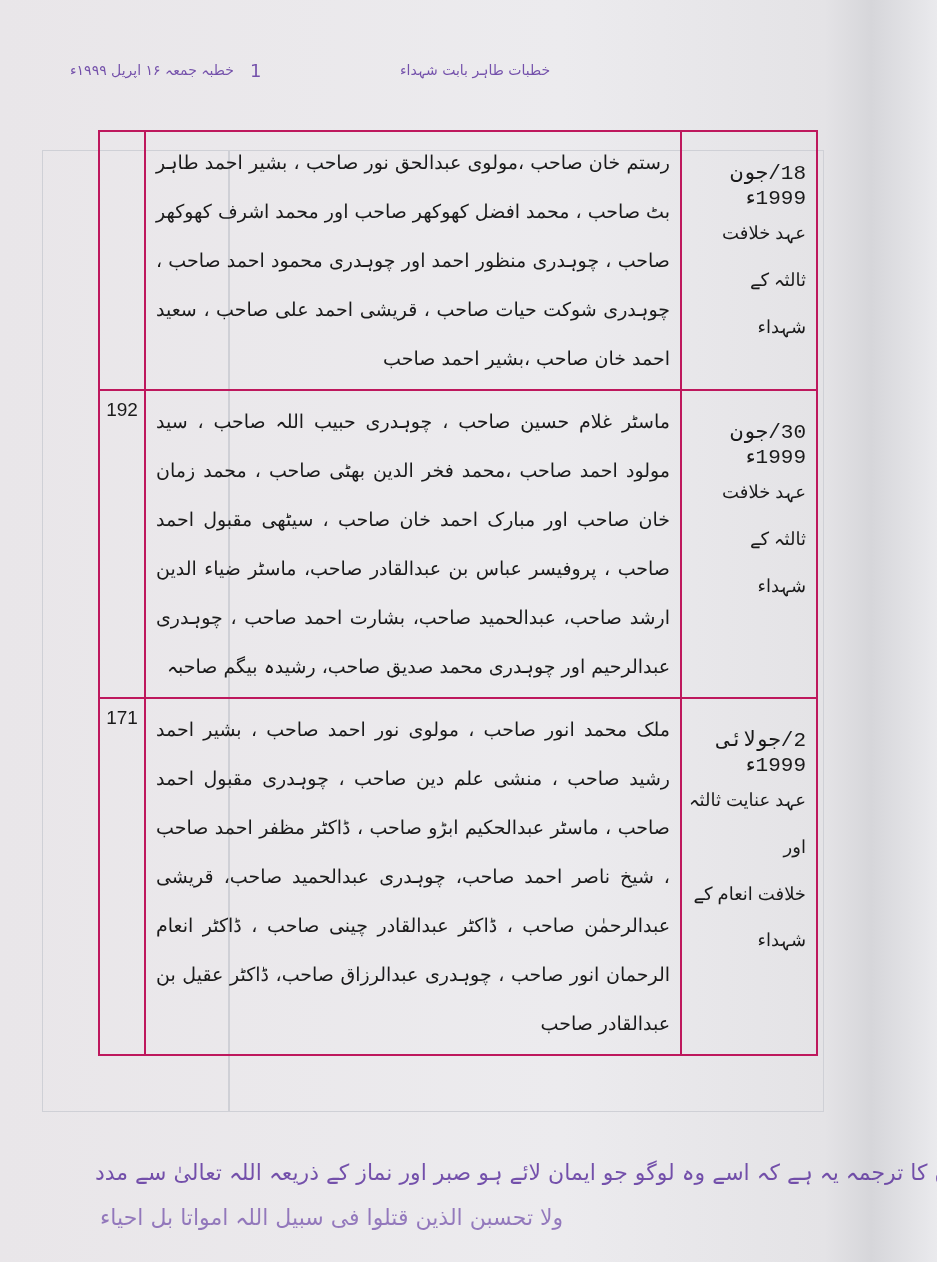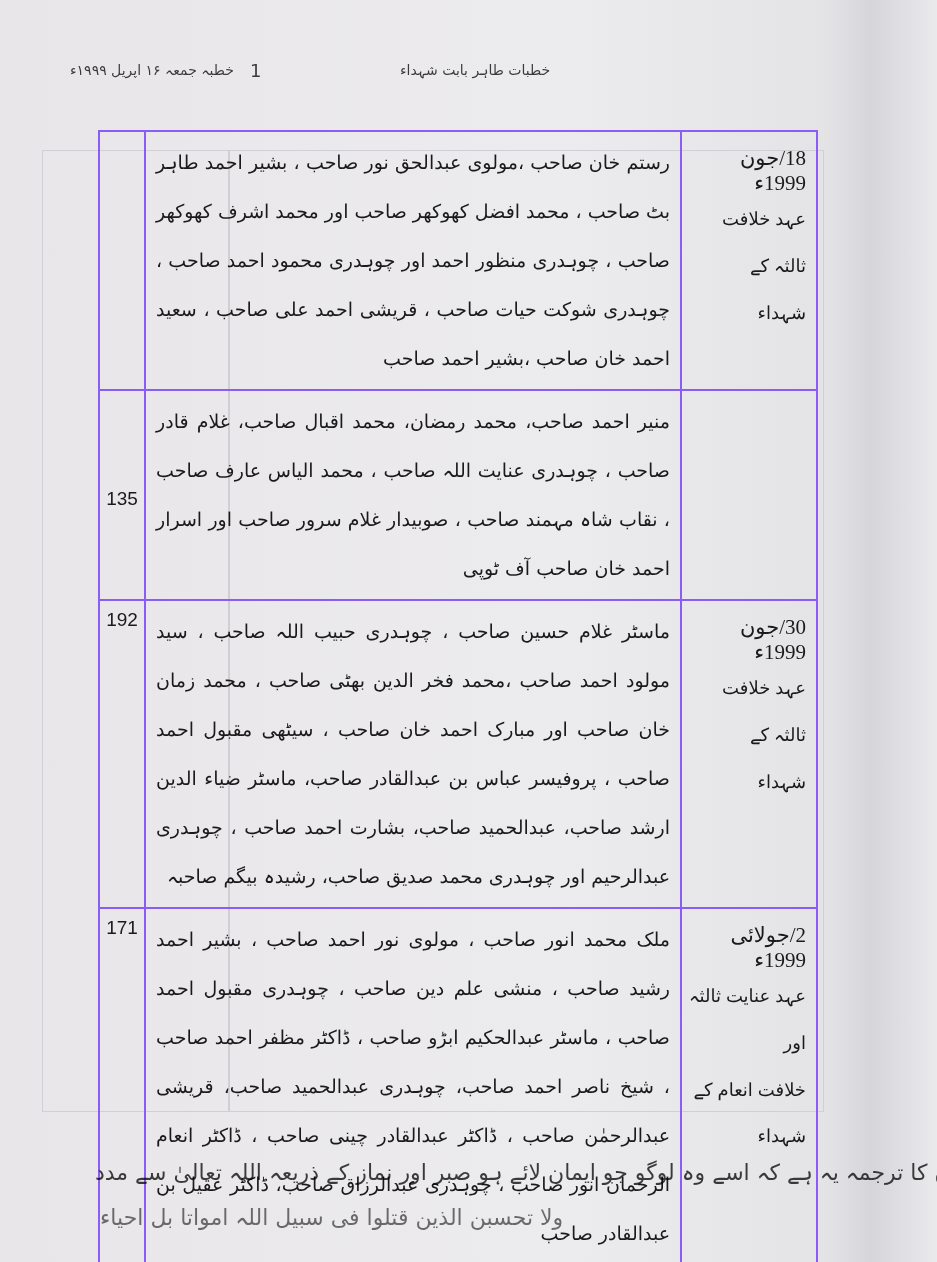--- a/index.html
+++ b/index.html
@@ -2,31 +2,31 @@
 <html><head>
 <meta charset="utf-8">
 <style>
   html, body { margin:0; padding:0; }
   body {
     width:937px; height:1262px; overflow:hidden; position:relative;
     background: linear-gradient(90deg, #e9e6e9 0%, #ecebee 60%, #e4e3e6 88%, #d6d6da 93%, #eaeaed 100%);
     font-family: "DejaVu Sans", sans-serif;
     color:#1a1a1a;
   }
-  .ghost { position:absolute; color:#000000; opacity:.75; font-size:14px; direction:rtl; white-space:nowrap; }
+  .ghost { position:absolute; color:#4c1d95; opacity:.75; font-size:14px; direction:rtl; white-space:nowrap; }
   .ghost-big { font-size:22px; opacity:.55; }
   table.shuhada {
     position:absolute; left:98px; top:130px; width:720px;
     border-collapse:collapse; direction:rtl;
   }
-  table.shuhada td { border:2px solid #8b5cf6; vertical-align:top; }
+  table.shuhada td { border:2px solid #be185d; vertical-align:top; }
   td.date-cell { width:118px; padding:10px 10px 0 6px; text-align:right; }
   td.names-cell { padding:6px 10px 6px 10px; text-align:justify; text-align-last:right; }
   td.page-cell { width:42px; text-align:center; font-family:"Liberation Sans", sans-serif; font-size:19px; padding-top:8px; }
-  .date { font-family:Liberation Serif, serif; font-size:21px; display:block; margin-top:4px; direction:rtl; }
+  .date { font-family:Liberation Mono, monospace; font-size:21px; display:block; margin-top:18px; direction:rtl; }
   .cap { font-family:Liberation Sans, sans-serif; font-size:18px; display:block; line-height:2.6; }
   .names { font-family:"DejaVu Serif", serif; font-size:19px; line-height:49px; direction:rtl; }
   .gridghost { position:absolute; border:1px solid #cfd0d6; }
 </style>
 </head>
 <body>
 
 <div class="ghost" style="left:70px;top:62px;">خطبہ جمعہ ۱۶ اپریل ۱۹۹۹ء</div>
 <div class="ghost" style="left:250px;top:60px;font-size:18px;">1</div>
 <div class="ghost" style="left:400px;top:62px;">خطبات طاہر بابت شہداء</div>
@@ -39,27 +39,20 @@
       <tr style="height:200px;">
     <td class="date-cell">
       <span class="date">18/جون 1999ء</span>
       <span class="cap">عہد خلافت ثالثہ کے</span>
       <span class="cap">شہداء</span>
     </td>
     <td class="names-cell">
       <div class="names">رستم خان صاحب ،مولوی عبدالحق نور صاحب ، بشیر احمد طاہر بٹ صاحب ، محمد افضل کھوکھر صاحب اور محمد اشرف کھوکھر صاحب ، چوہدری منظور احمد اور چوہدری محمود احمد صاحب ، چوہدری شوکت حیات صاحب ، قریشی احمد علی صاحب ، سعید احمد خان صاحب ،بشیر احمد صاحب</div>
     </td>
     <td class="page-cell"></td>
-  </tr>
-  <tr style="height:155px;">
-    <td class="date-cell"></td>
-    <td class="names-cell">
-      <div class="names">منیر احمد صاحب، محمد رمضان، محمد اقبال صاحب، غلام قادر صاحب ، چوہدری عنایت اللہ صاحب ، محمد الیاس عارف صاحب ، نقاب شاہ مہمند صاحب ، صوبیدار غلام سرور صاحب اور اسرار احمد خان صاحب آف ٹوپی</div>
-    </td>
-    <td class="page-cell" style="vertical-align:middle;">135</td>
   </tr>
   <tr style="height:255px;">
     <td class="date-cell">
       <span class="date">30/جون 1999ء</span>
       <span class="cap">عہد خلافت ثالثہ کے</span>
       <span class="cap">شہداء</span>
     </td>
     <td class="names-cell">
       <div class="names">ماسٹر غلام حسین صاحب ، چوہدری حبیب اللہ صاحب ، سید مولود احمد صاحب ،محمد فخر الدین بھٹی صاحب ، محمد زمان خان صاحب اور مبارک احمد خان صاحب ، سیٹھی مقبول احمد صاحب ، پروفیسر عباس بن عبدالقادر صاحب، ماسٹر ضیاء الدین ارشد صاحب، عبدالحمید صاحب، بشارت احمد صاحب ، چوہدری عبدالرحیم اور چوہدری محمد صدیق صاحب، رشیدہ بیگم صاحبہ</div>
     </td>

